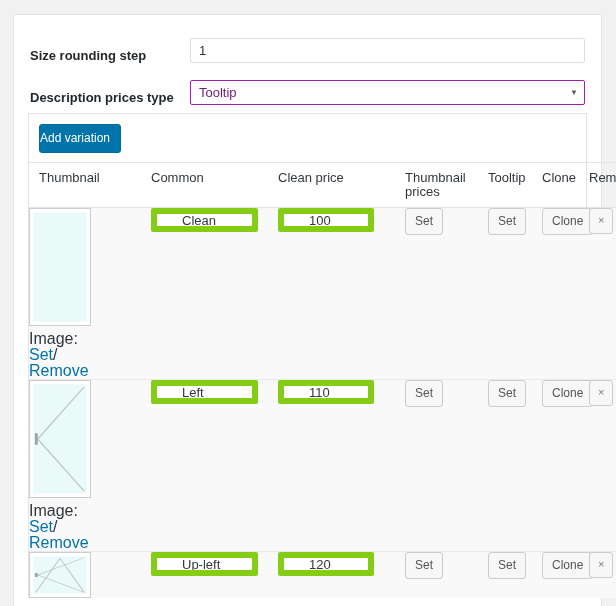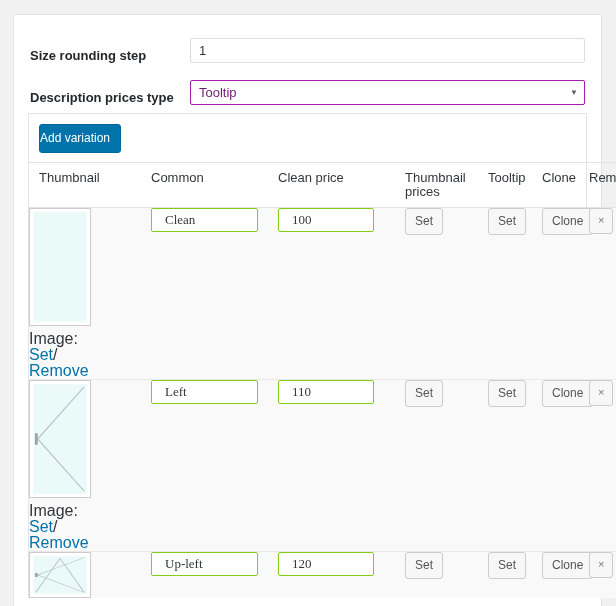--- a/index.html
+++ b/index.html
@@ -213,24 +213,24 @@
     color: #0073aa;
     text-decoration: none;
     cursor: pointer;
   }
 
   
   input.row-input {
     width: 107px;
     height: 24px;
     box-sizing: border-box;
-    border: 1px solid #84cc16;
-    background: #ffffff;
-    padding: 0 13px;
-    font-family: Liberation Serif, serif;
+    border: 6px solid #84cc16;
+    background: #ffffff;
+    padding: 0 25px;
+    font-family: Liberation Sans, sans-serif;
     font-size: 13px;
     color: #32373c;
     border-radius: 2px;
     outline: none;
   }
   input.row-input.price { width: 96px; }
 
   .button-secondary {
     display: inline-block;
     background: #f7f7f7;

